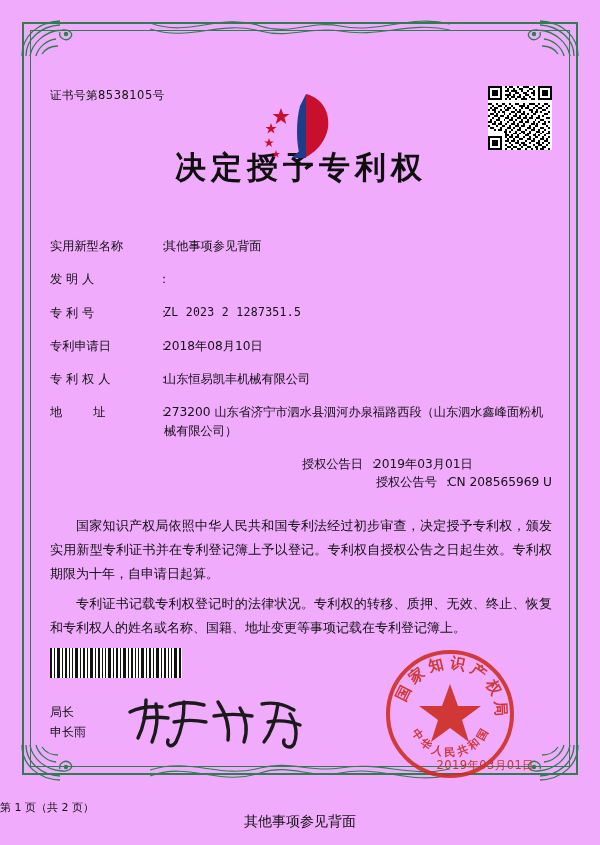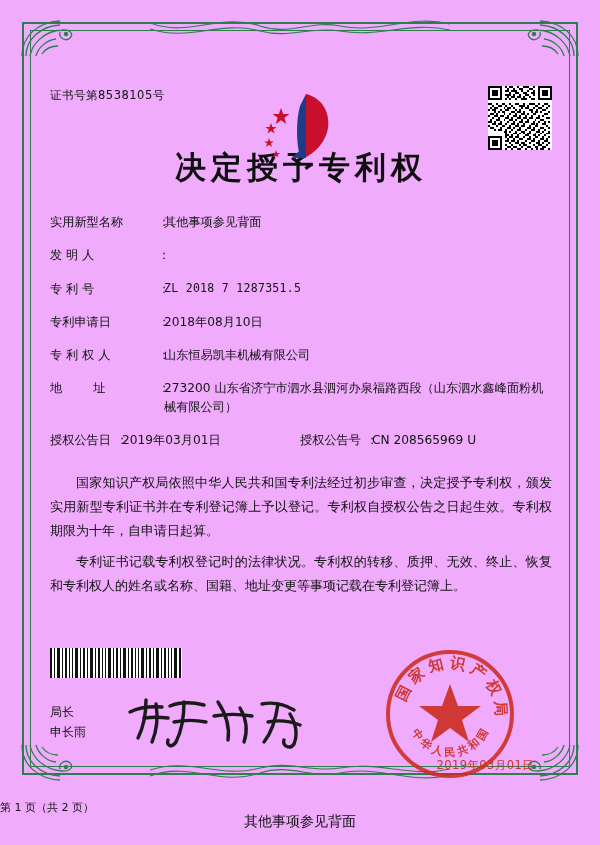--- a/index.html
+++ b/index.html
@@ -86,21 +86,21 @@
     text-align: center;
     font-family: "DejaVu Serif", "Liberation Serif", serif;
     font-size: 31px;
     font-weight: bold;
     letter-spacing: 5px;
     color: #0f0f0f;
     margin-top: 44px;
   }
 
   .fields {
-    margin-top: 24px;
+    margin-top: 48px;
     font-size: 12.2px;
     line-height: 1.5;
     color: #111;
   }
   .field-row {
     display: flex;
     align-items: flex-start;
     margin-bottom: 15px;
   }
   .field-label {
@@ -116,20 +116,21 @@
     color: #111;
   }
   .field-value.mono {
     font-family: "DejaVu Sans Mono", "Liberation Mono", monospace;
     font-size: 11.5px;
     letter-spacing: .3px;
   }
   .two-col {
     display: flex;
     align-items: flex-end;
+    flex-direction: column;
   }
   .two-col .half { display: flex; }
   .two-col .half.left { width: 250px; }
 
   .paras {
     margin-top: 22px;
     font-size: 13px;
     line-height: 1.85;
     text-align: justify;
     color: #111;
@@ -551,21 +552,21 @@
       </div>
 
       <div class="field-row">
         <span class="field-label wide">发 明 人</span>
         <span class="field-sep">：</span>
       </div>
 
       <div class="field-row">
         <span class="field-label wide">专 利 号</span>
         <span class="field-sep">：</span>
-        <span class="field-value mono">ZL 2018 7 1287351.5</span>
+        <span class="field-value mono">ZL 2023 2 1287351.5</span>
       </div>
 
       <div class="field-row">
         <span class="field-label wide">专利申请日</span>
         <span class="field-sep">：</span>
         <span class="field-value">2018年08月10日</span>
       </div>
 
       <div class="field-row">
         <span class="field-label wide">专 利 权 人</span>

